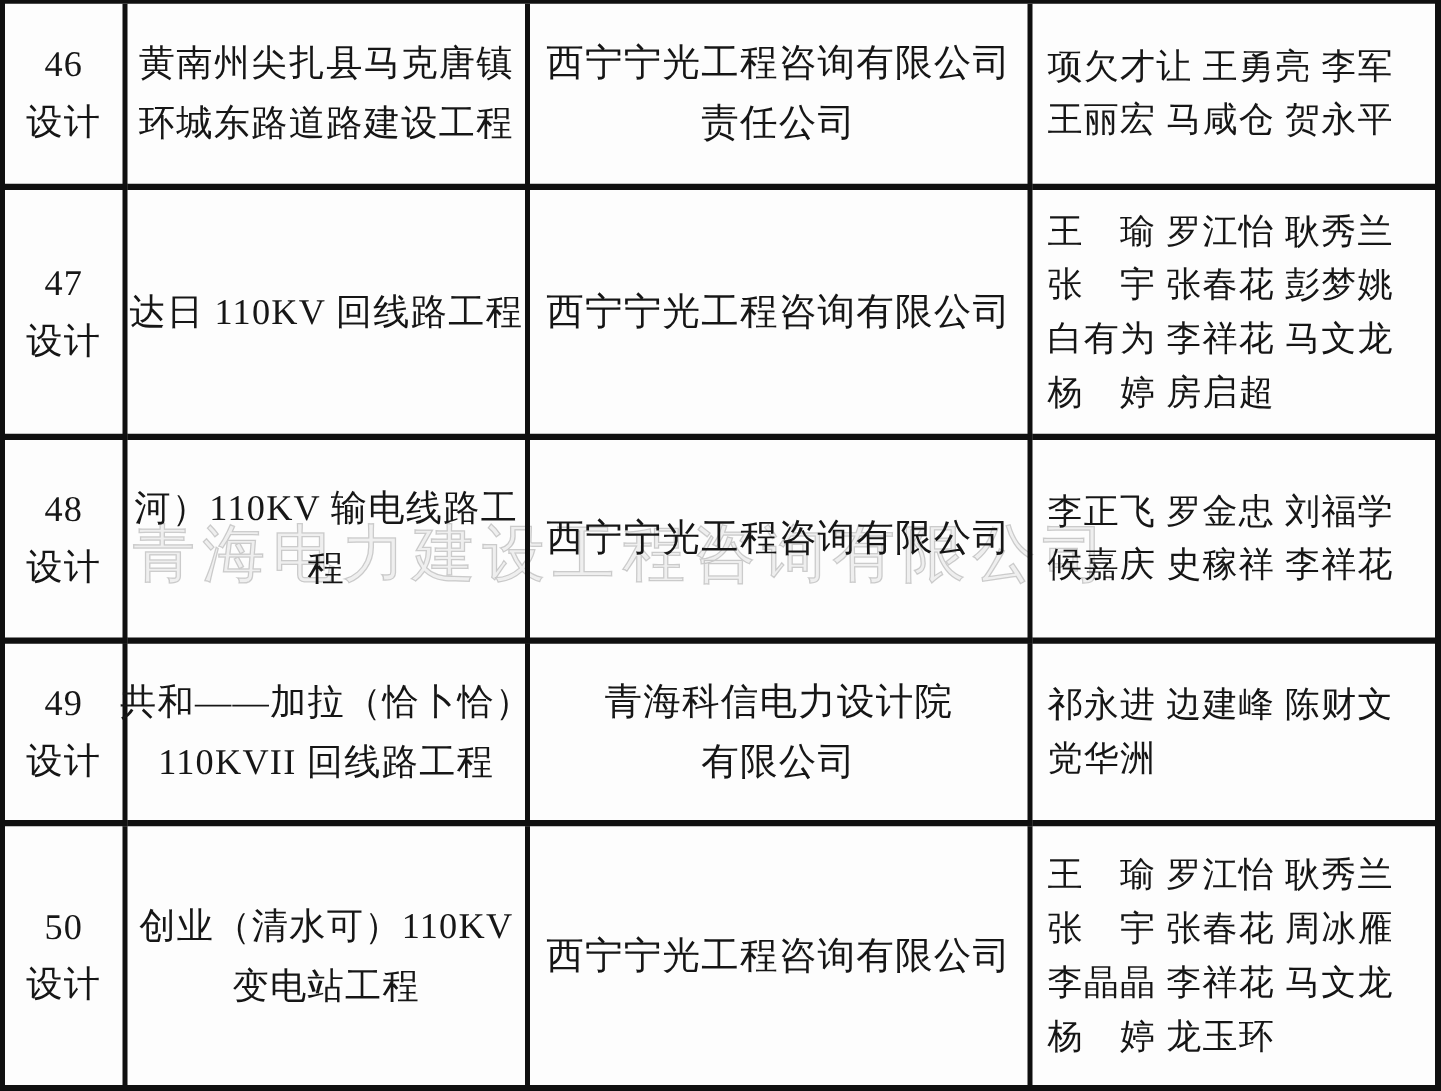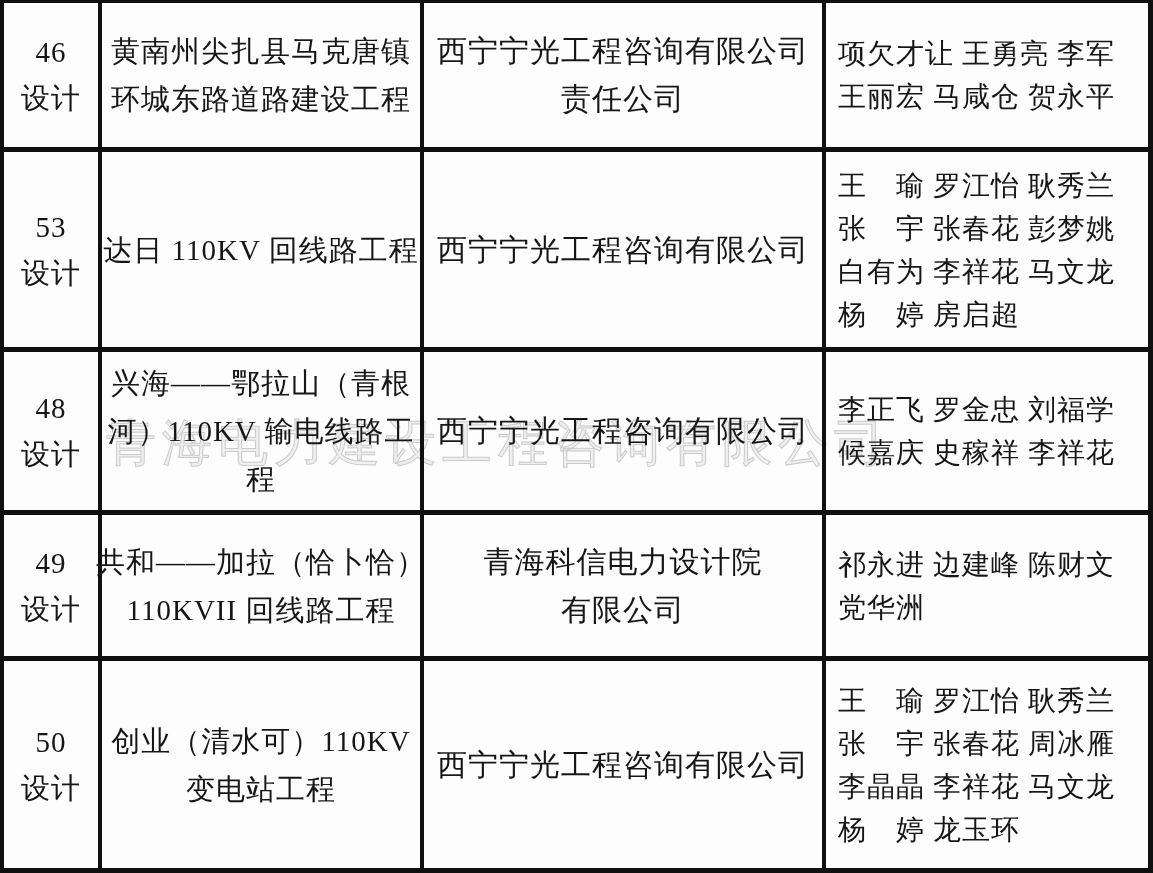--- a/index.html
+++ b/index.html
@@ -66,41 +66,40 @@
       </div>
       <div class="cell c-company">
         <div class="line">西宁宁光工程咨询有限公司</div>
         <div class="line">责任公司</div>
       </div>
       <div class="cell c-names no-r">
         <div class="line">项欠才让 王勇亮 李军</div>
         <div class="line">王丽宏 马咸仓 贺永平</div>
       </div>
       <div class="cell c-id">
-        <div class="line">53</div>
+        <div class="line">47</div>
         <div class="line">设计</div>
       </div>
       <div class="cell c-project">
         <div class="line">达日 110KV 回线路工程</div>
       </div>
       <div class="cell c-company">
         <div class="line">西宁宁光工程咨询有限公司</div>
       </div>
       <div class="cell c-names no-r">
         <div class="line">王　瑜 罗江怡 耿秀兰</div>
         <div class="line">张　宇 张春花 彭梦姚</div>
         <div class="line">白有为 李祥花 马文龙</div>
         <div class="line">杨　婷 房启超</div>
       </div>
       <div class="cell c-id">
         <div class="line">48</div>
         <div class="line">设计</div>
       </div>
       <div class="cell c-project">
-        <div class="line">兴海——鄂拉山（青根</div>
         <div class="line">河）110KV 输电线路工</div>
         <div class="line">程</div>
       </div>
       <div class="cell c-company">
         <div class="line">西宁宁光工程咨询有限公司</div>
       </div>
       <div class="cell c-names no-r">
         <div class="line">李正飞 罗金忠 刘福学</div>
         <div class="line">候嘉庆 史稼祥 李祥花</div>
       </div>

